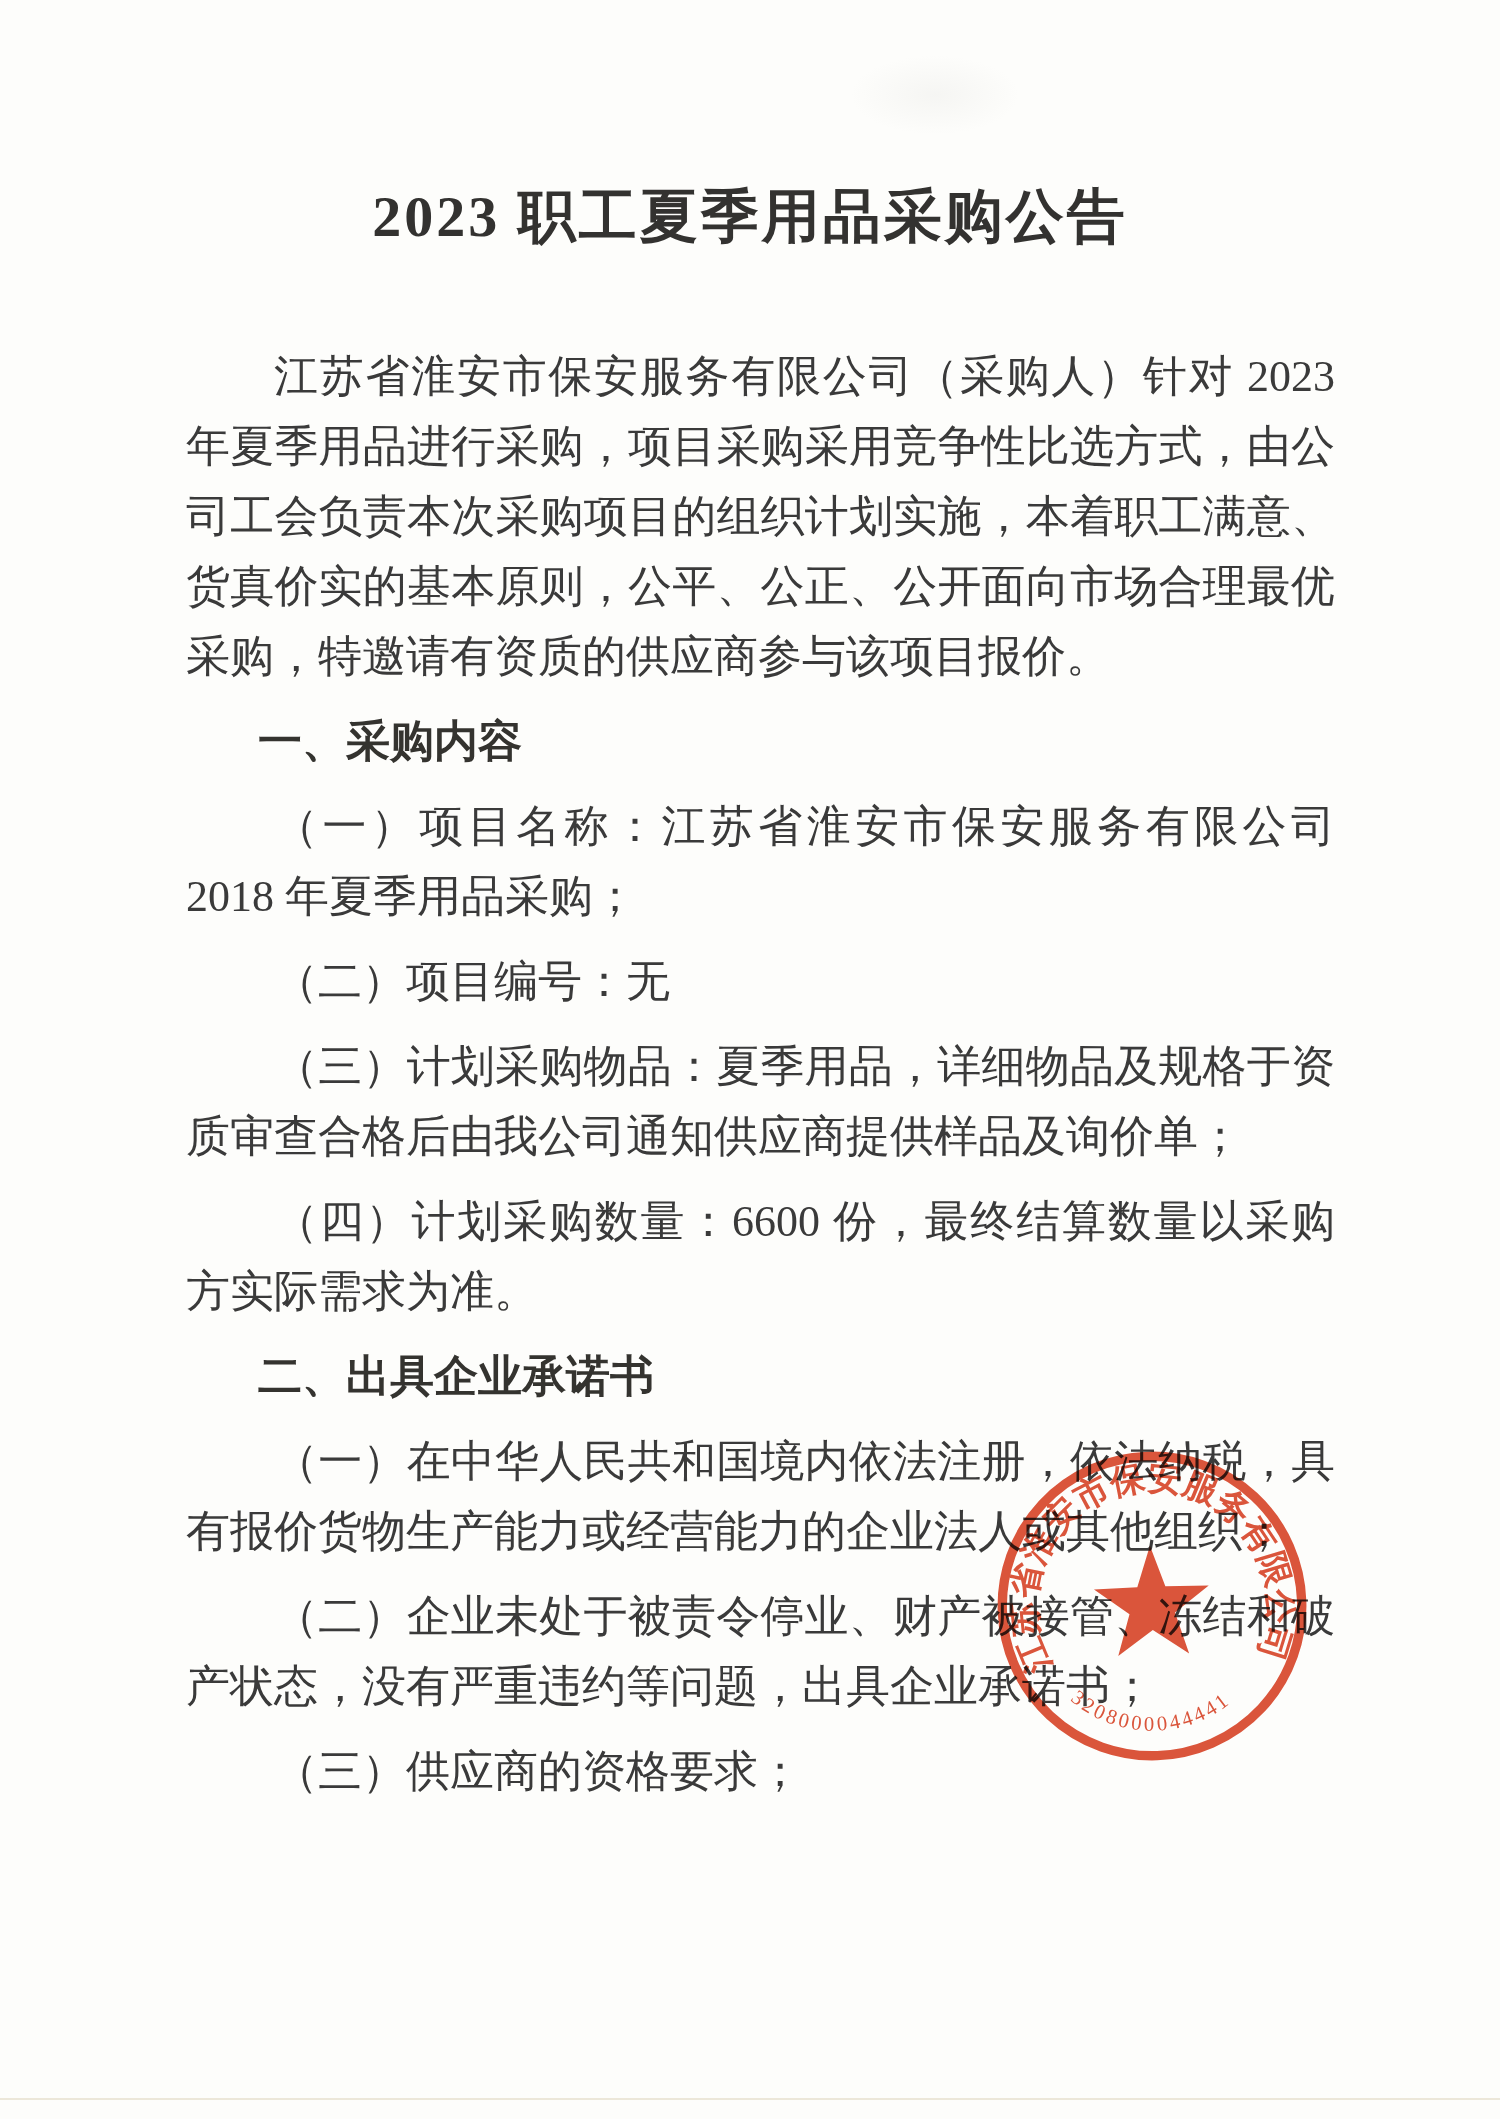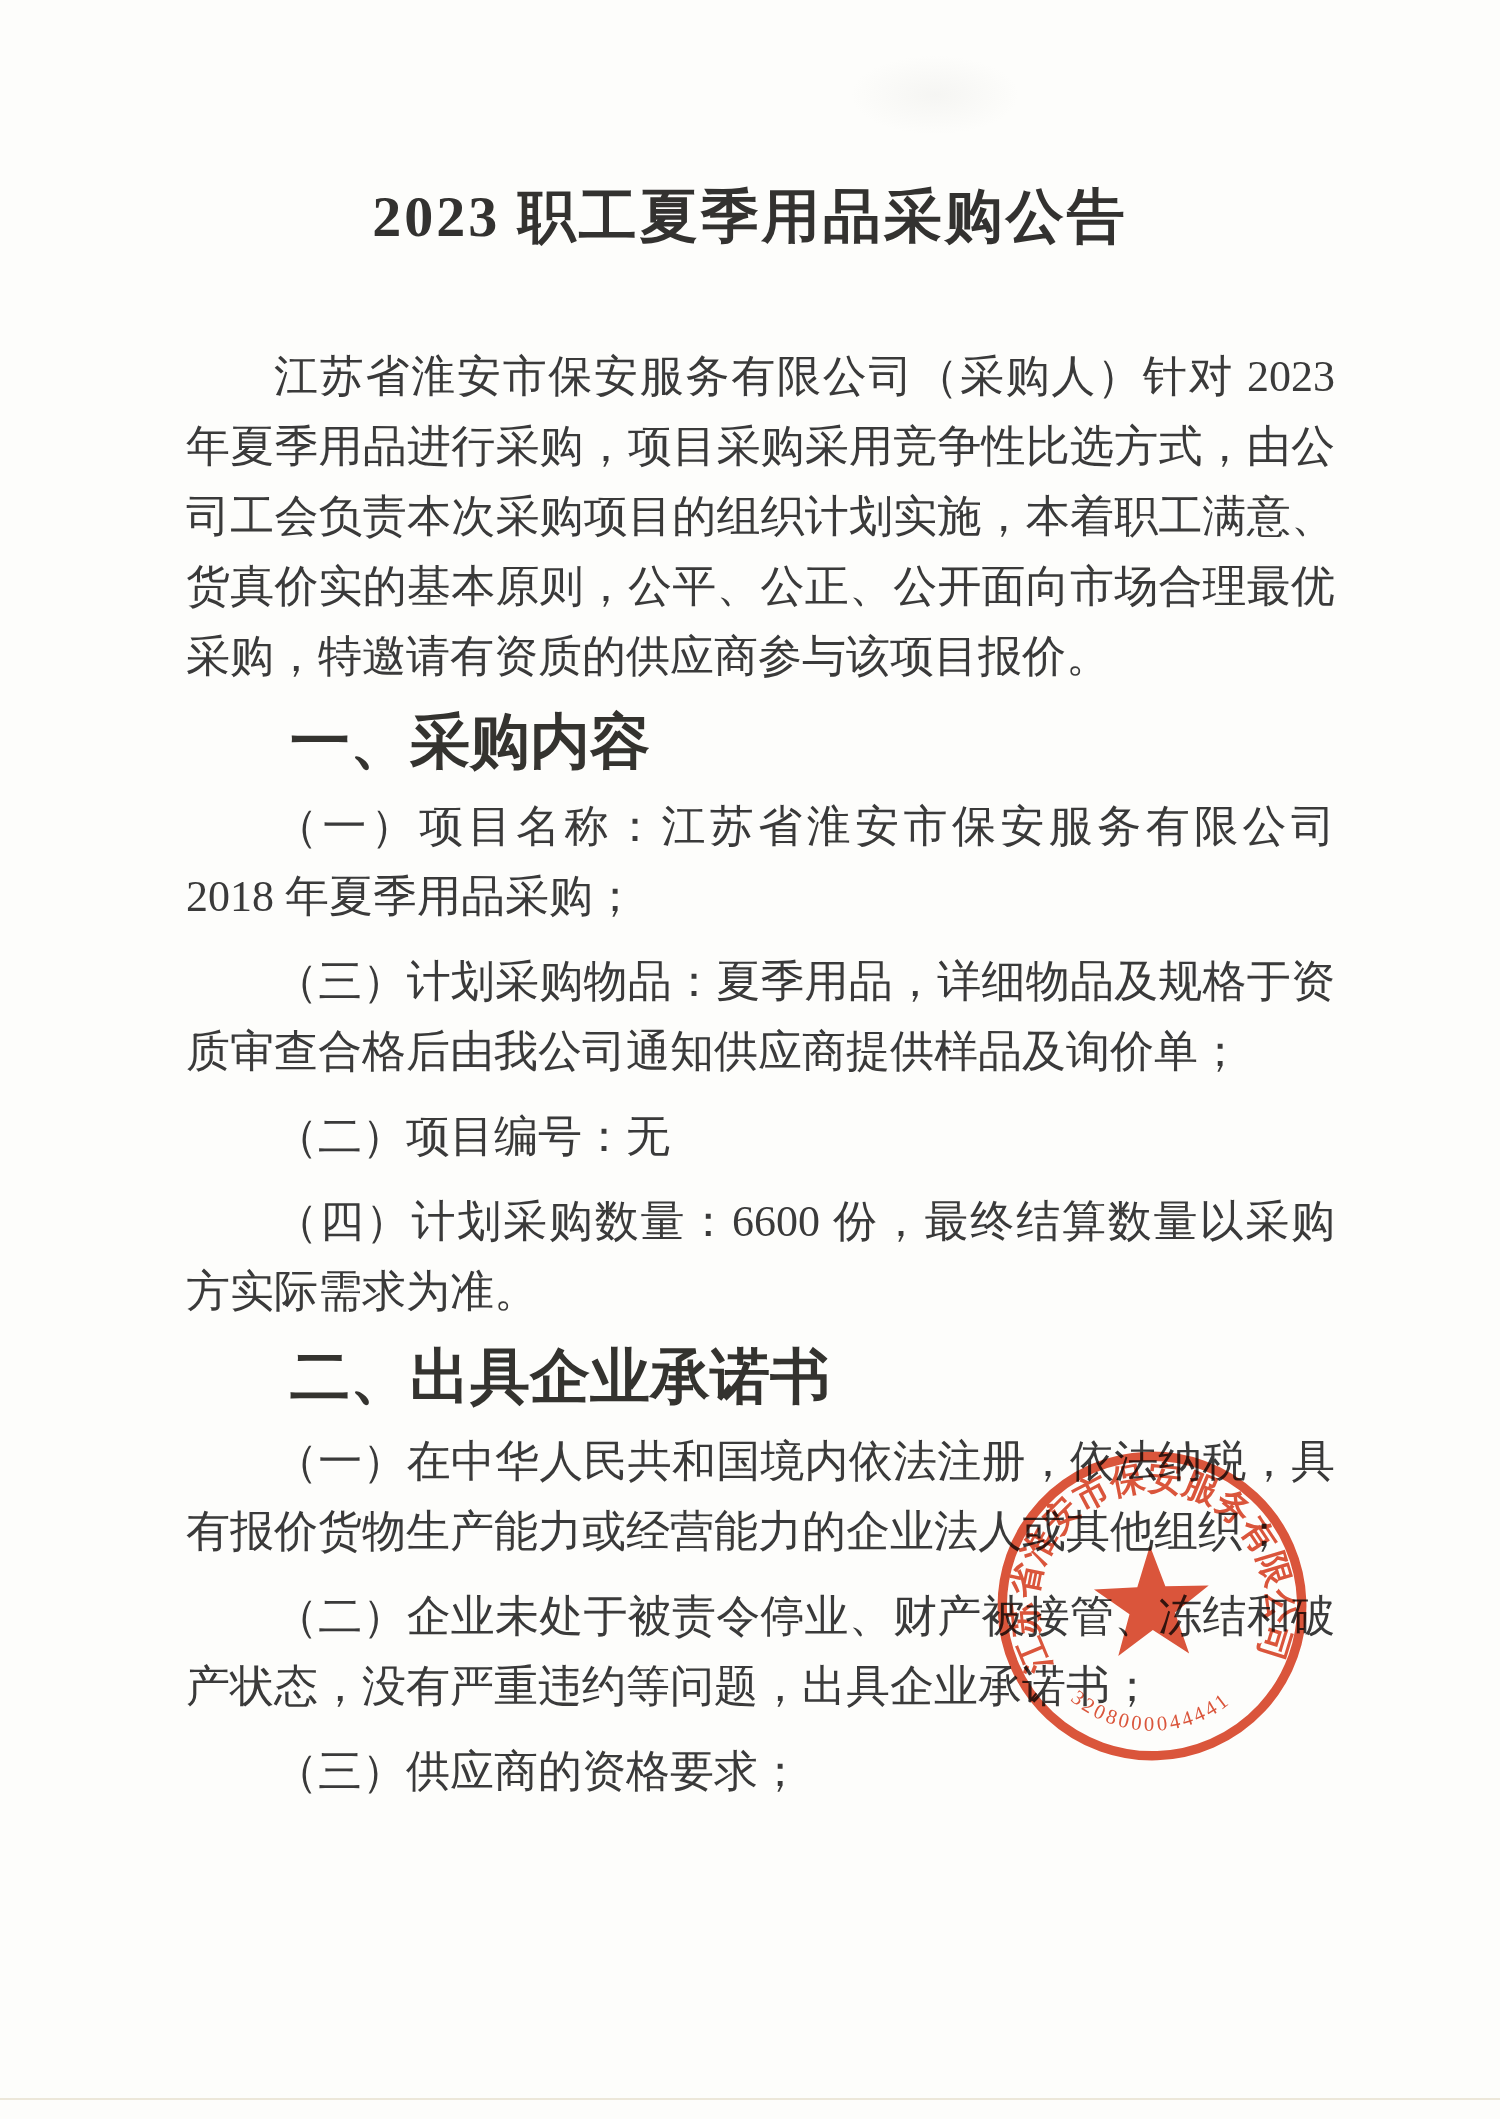--- a/index.html
+++ b/index.html
@@ -44,21 +44,21 @@
     color: var(--text-color);
   }
   .content p {
     margin: 0 0 15px 16px;
     text-indent: 2em;
     font-weight: 400;
   }
   .content .sec-heading {
     margin: 0 0 15px 0;
     text-indent: 2em;
-    font-size: 60px;
+    font-size: 44px;
     line-height: 70px;
     font-weight: 700;
     color: #34332f;
   }
   .seal {
     position: absolute;
     left: 996px;
     top: 1450px;
     width: 312px;
     height: 312px;
@@ -99,23 +99,23 @@
   <h1 class="doc-title">2023 职工夏季用品采购公告</h1>
 
   <div class="content">
 
     <p>江苏省淮安市保安服务有限公司（采购人）针对 2023 年夏季用品进行采购，项目采购采用竞争性比选方式，由公司工会负责本次采购项目的组织计划实施，本着职工满意、货真价实的基本原则，公平、公正、公开面向市场合理最优采购，特邀请有资质的供应商参与该项目报价。</p>
 
     <div class="sec-heading">一、采购内容</div>
 
     <p>（一）项目名称：江苏省淮安市保安服务有限公司 2018 年夏季用品采购；</p>
 
+    <p>（二）项目编号：无</p>
+
     <p>（三）计划采购物品：夏季用品，详细物品及规格于资质审查合格后由我公司通知供应商提供样品及询价单；</p>
-
-    <p>（二）项目编号：无</p>
 
     <p>（四）计划采购数量：6600 份，最终结算数量以采购方实际需求为准。</p>
 
     <div class="sec-heading">二、出具企业承诺书</div>
 
     <p>（一）在中华人民共和国境内依法注册，依法纳税，具有报价货物生产能力或经营能力的企业法人或其他组织；</p>
 
     <p>（二）企业未处于被责令停业、财产被接管、冻结和破产状态，没有严重违约等问题，出具企业承诺书；</p>
 
     <p>（三）供应商的资格要求；</p>

